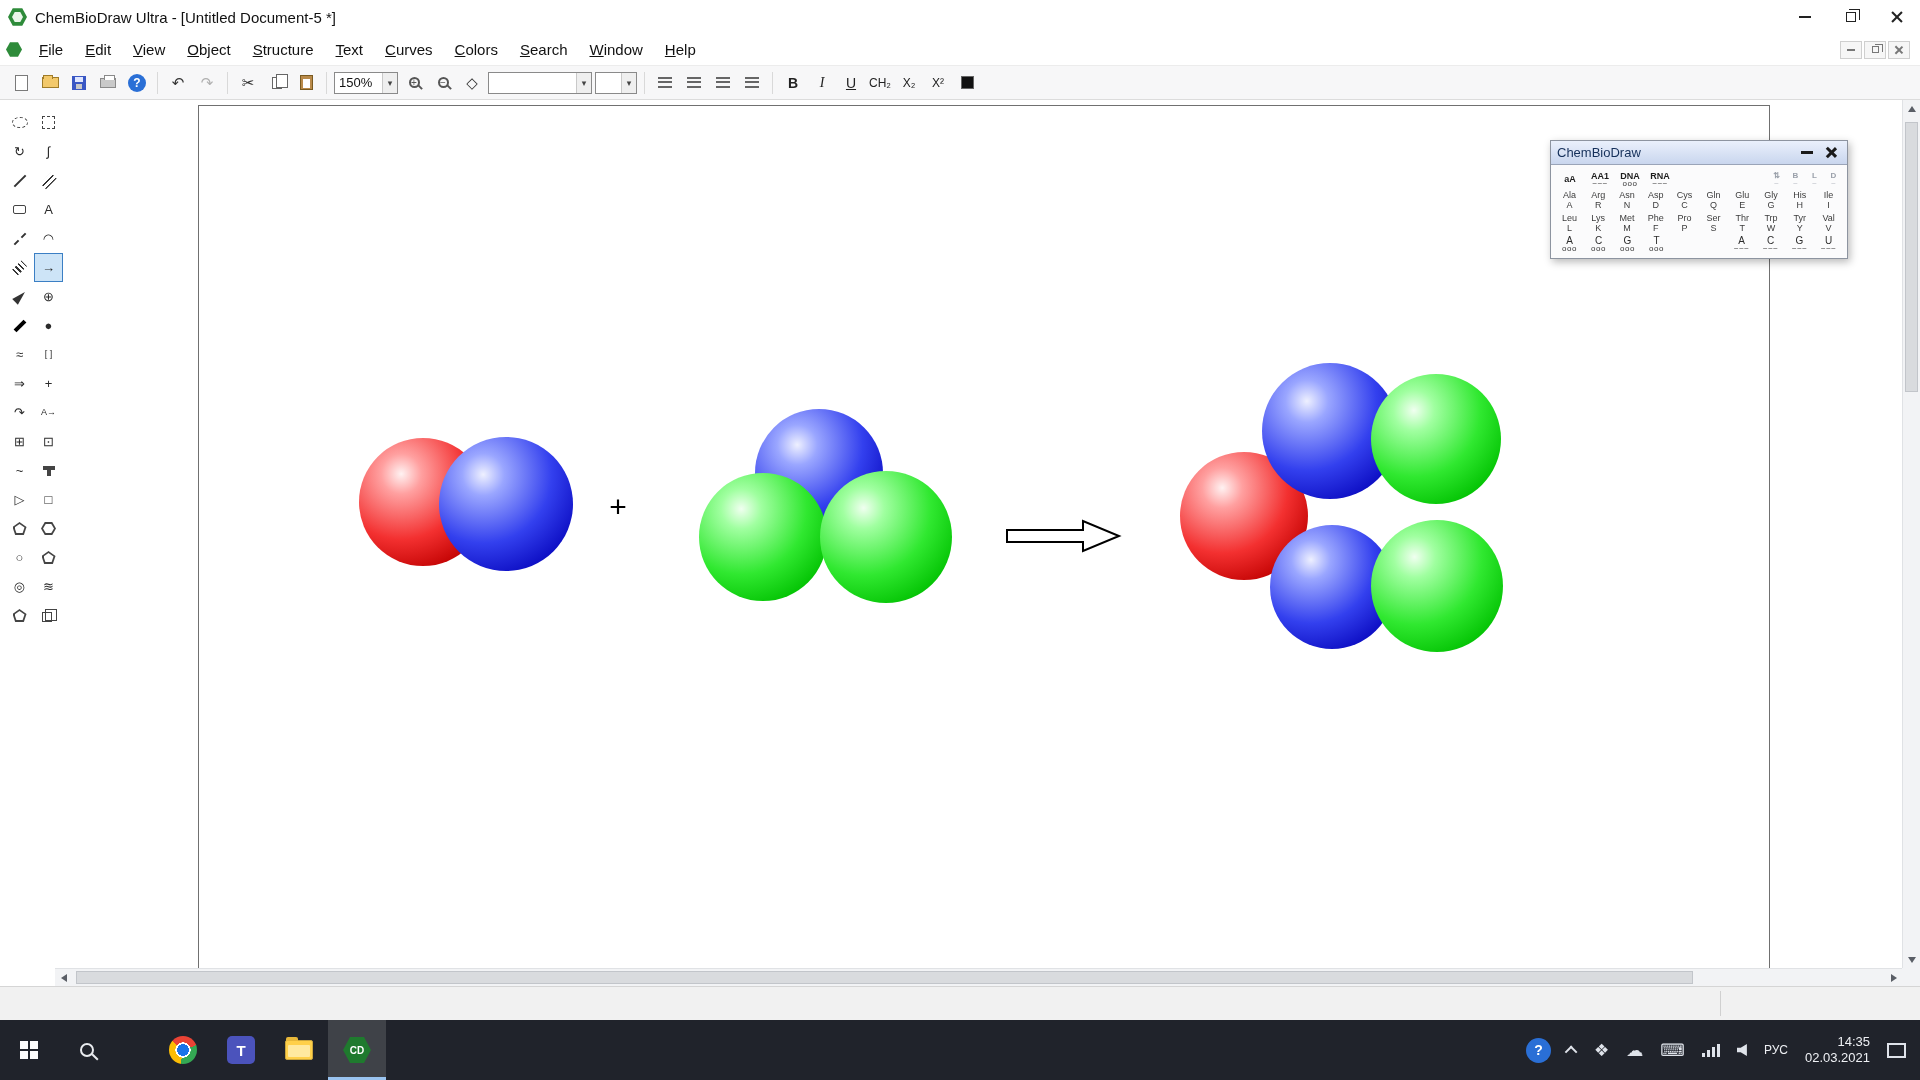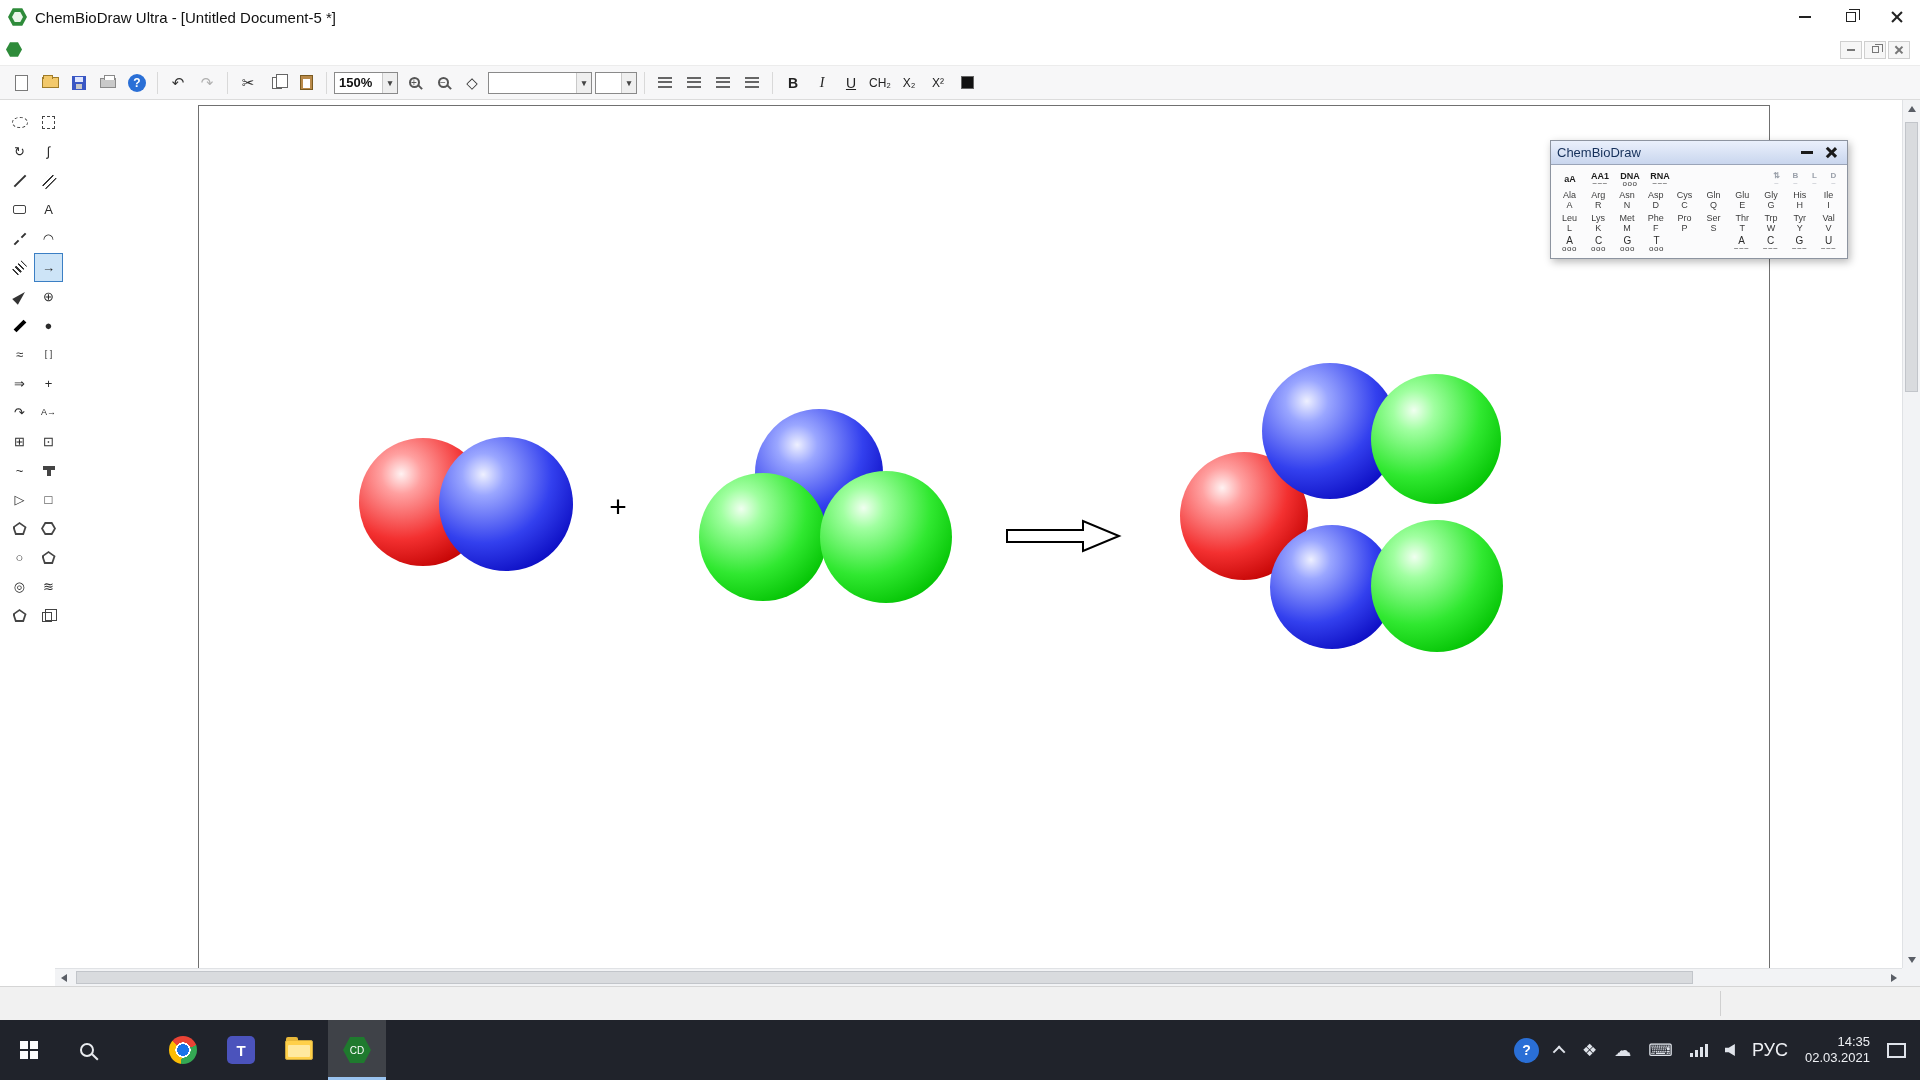--- a/index.html
+++ b/index.html
@@ -48,21 +48,21 @@
   .ic-save { width: 14px; height: 14px; background: #3a57c4; position: relative; }
   .ic-save::before { content:""; position:absolute; left:3px; top:1px; width:8px; height:5px; background:#dfe6ff; }
   .ic-save::after { content:""; position:absolute; left:4px; bottom:1px; width:6px; height:5px; background:#c8c8c8; }
   .ic-print { width: 16px; height: 10px; background: #c9c9c9; border: 1px solid #8a8a8a; position: relative; }
   .ic-print::before { content:""; position:absolute; left:3px; top:-4px; width:9px; height:4px; background:#fff; border:1px solid #8a8a8a; border-bottom:none; }
   .ic-help { width: 18px; height: 18px; border-radius: 50%; background: #2a6fd6; color: #fff; font-size: 12px; font-weight: bold; display: flex; align-items: center; justify-content: center; }
   .ic-copy { width: 10px; height: 12px; border: 1px solid #666; background: #fff; position: relative; }
   .ic-copy::after { content:""; position:absolute; left:3px; top:-4px; width:10px; height:12px; border:1px solid #666; background:#fff; }
   .ic-paste { width: 13px; height: 15px; background: #b98a4a; border: 1px solid #7a5a20; position: relative; }
   .ic-paste::after { content:""; position:absolute; left:2px; top:3px; width:7px; height:9px; background:#fff; }
-  .combo { height: 22px; border: 1px solid #8a8a8a; background: #fff; display: flex; align-items: center; font-size: 13px; color: #111; font-weight: bold; }
+  .combo { height: 22px; border: 1px solid #8a8a8a; background: #fff; display: flex; align-items: center; font-size: 13px; color: #111; }
   .combo .val { flex: 1; padding: 0 4px; white-space: nowrap; overflow: hidden; }
   .combo .drop { width: 15px; height: 100%; border-left: 1px solid #c9c9c9; background: #efefef; display: flex; align-items: center; justify-content: center; font-size: 9px; color: #444; }
   .combo.zoom { width: 64px; }
   .combo.font { width: 104px; }
   .combo.size { width: 42px; }
   .ic-mag { width: 11px; height: 11px; border: 2px solid #555; border-radius: 50%; position: relative; font-size: 10px; color:#555; display:flex; align-items:center; justify-content:center; }
   .ic-mag::after { content:""; position:absolute; width:6px; height:2px; background:#555; right:-5px; bottom:-2px; transform: rotate(45deg); }
   .ic-align { width: 14px; height: 11px; background: repeating-linear-gradient(#666 0 2px, transparent 2px 4.5px); }
   .fmt { font-size: 14px; color: #222; }
   .fmt.b { font-weight: bold; }
@@ -156,29 +156,29 @@
   .ic-win { width: 8px; height: 8px; background: #fdfdfd; box-shadow: 10px 0 #fdfdfd, 0 10px #fdfdfd, 10px 10px #fdfdfd; margin: 0 10px 10px 0; }
   .ic-search { width: 14px; height: 14px; border: 2px solid #e9ebef; border-radius: 50%; position: relative; }
   .ic-search::after { content:""; position:absolute; width: 8px; height: 2px; background: #e9ebef; right: -7px; bottom: -3px; transform: rotate(45deg); }
   .ic-chrome { width: 28px; height: 28px; border-radius: 50%;
     background: radial-gradient(circle at 50% 50%, #1a73e8 0 29%, #fff 30% 38%, rgba(0,0,0,0) 39%),
                 conic-gradient(from -50deg, #ea4335 0 120deg, #34a853 120deg 240deg, #fbbc05 240deg 360deg); }
   .ic-teams { width: 28px; height: 28px; border-radius: 5px; background: #4b53bc; color: #fff; font-size: 15px; font-weight: bold; display: flex; align-items: center; justify-content: center; }
   .ic-folder { width: 28px; height: 20px; background: #ffd04a; border-radius: 2px; position: relative; border: 1px solid #caa53d; }
   .ic-folder::before { content:""; position:absolute; left: 0; top: -4px; width: 12px; height: 4px; background: #e8b83a; border-radius: 2px 2px 0 0; }
   .ic-folder::after { content:""; position:absolute; left: 2px; top: 4px; right: 2px; bottom: 2px; background: #ffe9a0; border-radius: 1px; }
-  .ic-cd { width: 28px; height: 28px; background: #1f7a2e; clip-path: polygon(25% 4%,75% 4%,100% 50%,75% 96%,25% 96%,0 50%); color: #fff; font-size: 10px; font-weight: normal; display: flex; align-items: center; justify-content: center; }
+  .ic-cd { width: 28px; height: 28px; background: #1f7a2e; clip-path: polygon(25% 4%,75% 4%,100% 50%,75% 96%,25% 96%,0 50%); color: #fff; font-size: 10px; font-weight: bold; display: flex; align-items: center; justify-content: center; }
   .tray { margin-left: auto; display: flex; align-items: center; gap: 17px; padding-right: 14px; }
   .tray-glyph { color: #dfe3ea; font-size: 17px; line-height: 1; }
   .ic-trayhelp { width: 25px; height: 25px; border-radius: 50%; background: #2a6fd6; color: #fff; font-size: 14px; font-weight: bold; display: flex; align-items: center; justify-content: center; }
   .ic-caret { width: 9px; height: 9px; border-left: 2px solid #dfe3ea; border-top: 2px solid #dfe3ea; transform: rotate(45deg) translateY(2px); }
   .ic-net { display: flex; align-items: flex-end; gap: 2px; }
   .ic-net i { display: block; width: 3px; background: #dfe3ea; }
   .ic-vol { width: 10px; height: 12px; background: #dfe3ea; clip-path: polygon(0 32%, 38% 32%, 100% 0, 100% 100%, 38% 68%, 0 68%); position: relative; }
-  .tray-lang { color: #eef0f4; font-size: 18px; }
+  .tray-lang { color: #eef0f4; font-size: 12px; }
   .tray-clock { color: #eef0f4; font-size: 13px; text-align: right; line-height: 16px; }
   .ic-notif { width: 19px; height: 15px; border: 2px solid #dfe3ea; position: relative; }
 </style>
 </head>
 <body>
 
 <div class="titlebar">
   <div class="hexicon"></div>
   <div class="title-text">ChemBioDraw Ultra - [Untitled Document-5 *]</div>
   <div class="win-controls">
@@ -189,20 +189,33 @@
         <div class="g-restore"></div>
       </div>
     <div class="win-btn">
         <div class="g-close"></div>
       </div>
   </div>
 </div>
 
 <div class="menubar">
   <div class="doc-icon"></div>
+  <div class="menu-items">
+      <div class="menu-item">File</div>
+      <div class="menu-item">Edit</div>
+      <div class="menu-item">View</div>
+      <div class="menu-item">Object</div>
+      <div class="menu-item">Structure</div>
+      <div class="menu-item">Text</div>
+      <div class="menu-item">Curves</div>
+      <div class="menu-item">Colors</div>
+      <div class="menu-item">Search</div>
+      <div class="menu-item">Window</div>
+      <div class="menu-item">Help</div>
+    </div>
   <div class="mdi-controls">
     <div class="mdi-btn">
         <div class="mdi-min"></div>
       </div>
     <div class="mdi-btn">
         <div class="mdi-restore"></div>
       </div>
     <div class="mdi-btn">
         <div class="mdi-close"></div>
       </div>

